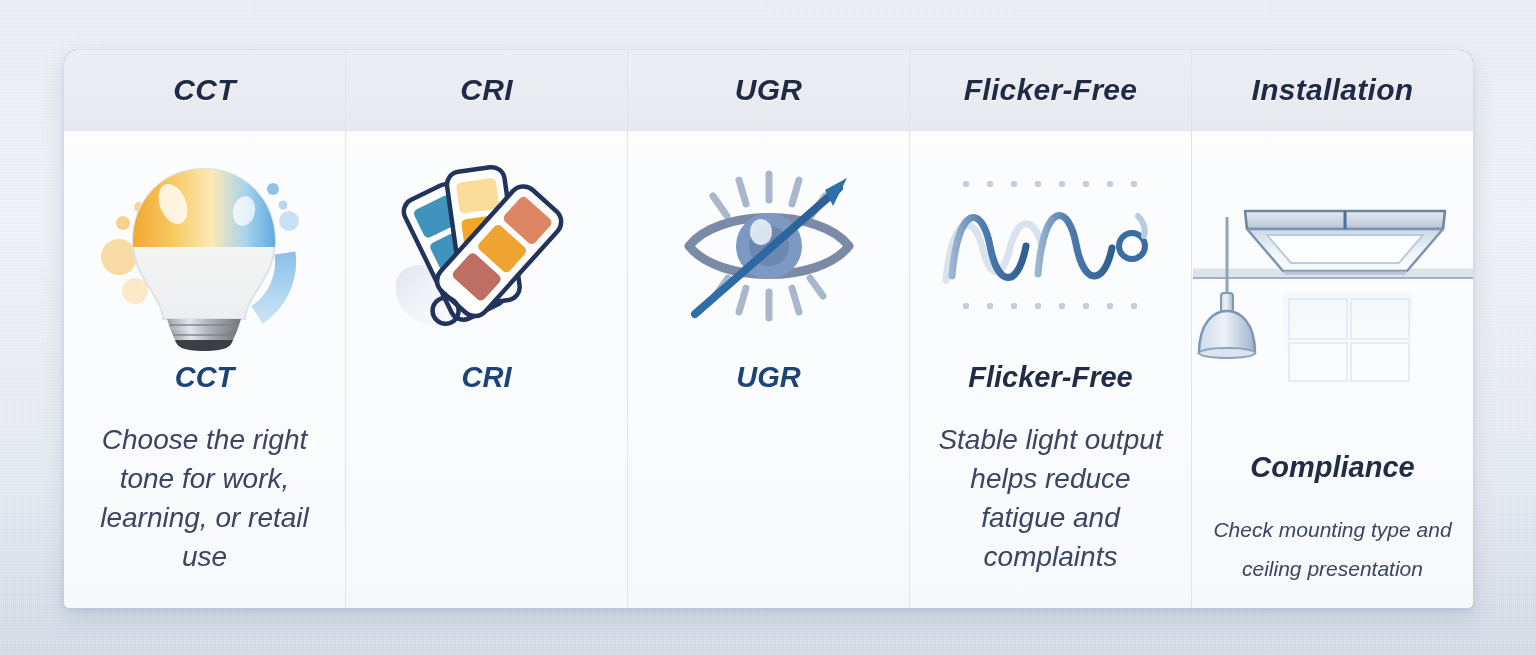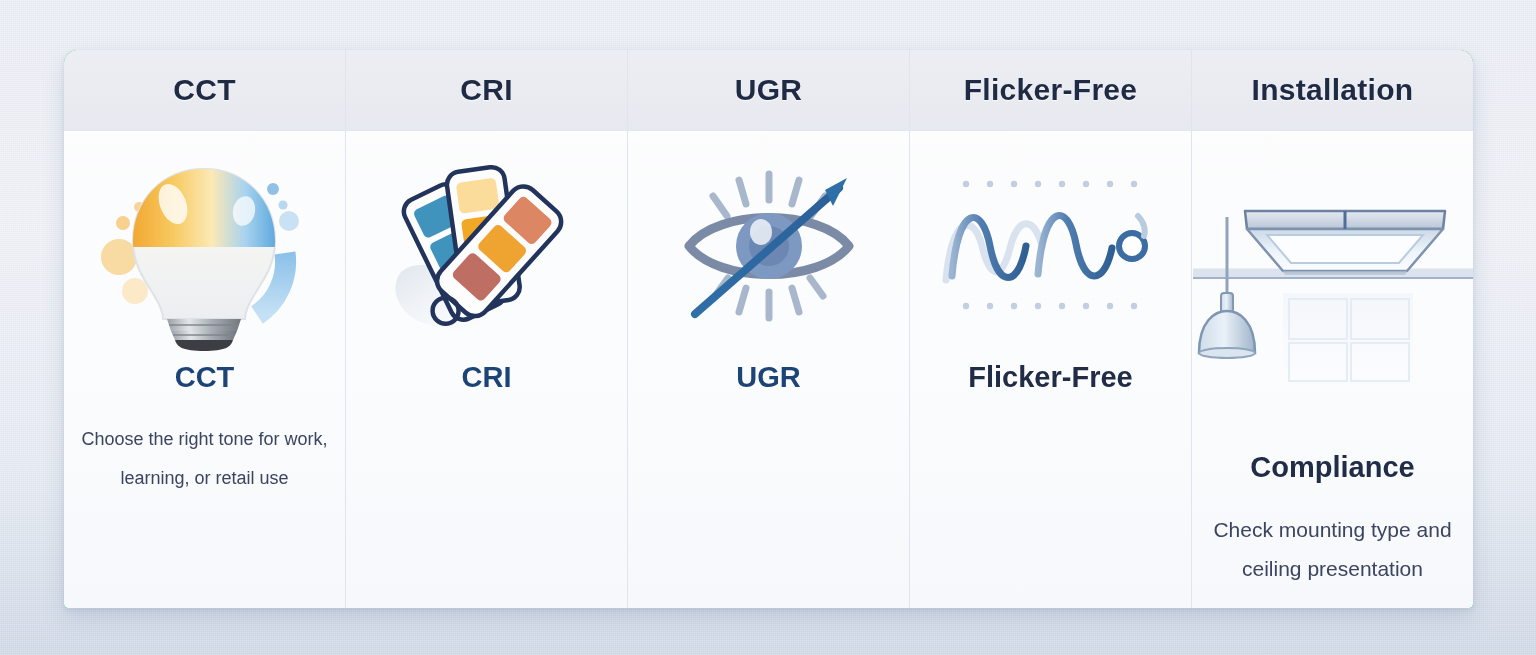--- a/index.html
+++ b/index.html
@@ -15,21 +15,21 @@
     position:absolute; inset:0; pointer-events:none;
     background-image:
       repeating-linear-gradient(0deg, rgba(255,255,255,0.35) 0 1px, rgba(0,0,0,0.012) 1px 2px),
       repeating-linear-gradient(90deg, rgba(255,255,255,0.25) 0 1px, rgba(0,0,0,0.010) 1px 2px);
     opacity:.55;
   }
   .panel {
     position:absolute; left:64px; top:50px; width:1409px; height:558px;
     display:flex; border-radius:14px 14px 4px 4px;
     box-shadow:0 10px 22px rgba(110,130,160,0.22), 0 2px 5px rgba(110,130,160,0.16);
-    background:#22c55e; overflow:hidden;
+    background:#22c55e; overflow:hidden;font-style:italic;
   }
   .card {
     position:relative; flex:1 1 0; min-width:0;
     background:linear-gradient(180deg,#fdfdfe 0%, #fbfcfd 55%, #f6f8fb 100%);
     display:flex; flex-direction:column; align-items:center;
     border-right:1px solid #dfe5ee;
   }
   .card:last-child { border-right:none; }
   .card:first-child { border-radius:14px 0 0 4px; }
   .card:last-child  { border-radius:0 14px 4px 0;gap:45px; }
@@ -57,21 +57,21 @@
     width:100%; flex:1 1 auto; padding:0 16px;
     display:flex; flex-direction:column; align-items:center;
   }
   .card-title {
     font-size:29px; font-weight:bold; color:#1d4477;
     margin-bottom:26px; white-space:nowrap;
     text-shadow:0 1px 1px rgba(255,255,255,.85);
   }
   .card-title.dark { color:#212c46; }
   .card-desc {
-    font-size:18px; line-height:39px; color:#3c4560;
+    font-size:28px; line-height:39px; color:#3c4560;
     text-align:center; max-width:100%;
   }
   .card-desc.wide { font-size:21px; }
   svg { display:block; overflow:visible; }
 </style>
 </head>
 <body>
 
 <div class="noise"></div>
 
@@ -277,20 +277,21 @@
 
           <line x1="2" y1="70" x2="188" y2="70" stroke="url(#lineG)" stroke-width="7" stroke-linecap="round"></line>
 
           <circle cx="194" cy="70" r="13" fill="#ffffff" stroke="#3b6ca3" stroke-width="6"></circle>
           <path d="M200 40 C206 46 208 54 206 60" fill="none" stroke="#b9cbdf" stroke-width="6" stroke-linecap="round"></path>
         </svg>
       </span>
     </div>
     <div class="body-area">
       <div class="card-title dark">Flicker-Free</div>
+      <div class="card-desc">Stable light output helps reduce fatigue and complaints</div>
     </div>
   </div>
 
   <div class="card">
     <div class="card-header">
       <span class="card-header-title">Installation</span>
     </div>
     <div class="icon-area">
       <span>
         <svg width="280" height="180" viewBox="0 0 280 180">

